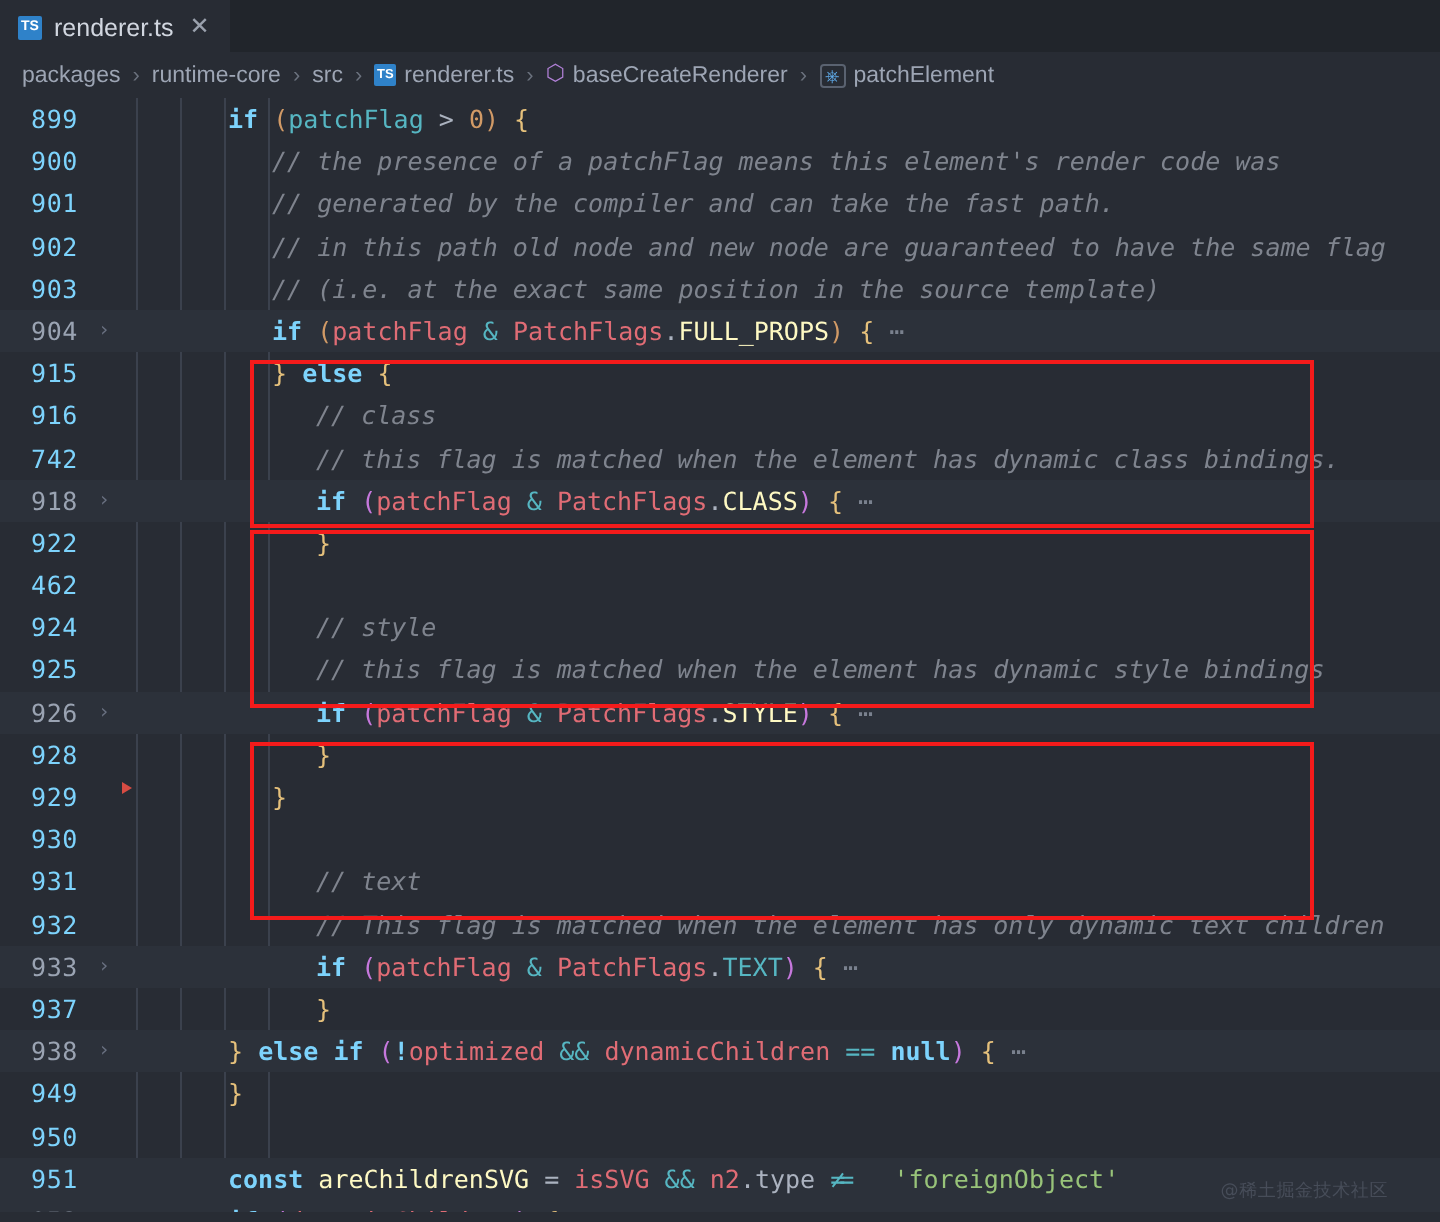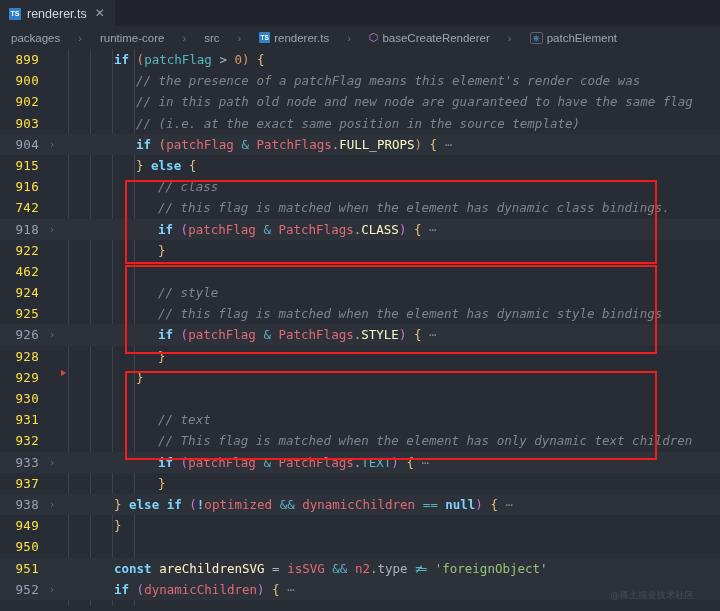--- a/index.html
+++ b/index.html
@@ -64,21 +64,21 @@
   }
   .tabbar-rest { flex: 1; background: #21252b; }
 
   
   .breadcrumb {
     height: 23px;
     background: #282c34;
     display: flex;
     align-items: center;
     padding-left: 10px;
-    gap: 12px;
+    gap: 0px;
     font-family: "Liberation Sans", sans-serif;
     font-size: 11.5px;
     color: #9da5b4;
     flex: none;
     white-space: nowrap;
   }
   .crumb {
     display: inline-flex;
     align-items: center;
     gap: 4px;
@@ -128,21 +128,21 @@
     height: 21.2px;
     font-size: 12.5px;
     line-height: 21.2px;
     white-space: pre;
   }
   .code-row.hl { background: #2c313a; }
   .gutter {
     width: 44px;
     flex: none;
     text-align: right;
-    color: #fde047;
+    color: #7dd3fc;
     padding-right: 5px;
     box-sizing: border-box;
     font-size: 12.5px;
     letter-spacing: 0.3px;
   }
   .gutter.cur { color: #9aa3b2; }
   .fold {
     width: 16px; flex: none;
     color: #697080;
     font-size: 10px;
@@ -179,21 +179,21 @@
     width: 1px;
     background: #3b414d;
   }
 
   
   .kw   { color: #7dd3fc; font-weight: bold; }
   .var  { color: #e06c75; }
   .varc { color: #56b6c2; }
   .prop { color: #fef9c3; }
   .num  { color: #d19a66; }
-  .str  { color: #98c379; }
+  .str  { color: #98c379; margin-left: 12px; }
   .op   { color: #abb2bf; }
   .punc { color: #abb2bf; }
   .brace{ color: #d19a66; }
   .brace2{ color: #c678dd; }
   .brace3{ color: #e5c07b; }
   .cmt  { color: #7f848e; font-style: italic; }
   .ital { }
   .fold-dots { color: #7a818e; }
   .teal { color: #56b6c2; }
 
@@ -283,20 +283,26 @@
       <span class="codetext"><span style="display:inline-block;width:44px"></span><span class="kw">if</span> <span class="brace">(</span><span class="varc">patchFlag</span> <span class="op">&gt;</span> <span class="num">0</span><span class="brace">)</span> <span class="brace3">{</span></span>
     </div>
 
     <div class="code-row">
       <span class="gutter">900</span>
       <span class="fold"></span>
       <span class="marker"></span>
       <span class="codetext cmt"><span style="display:inline-block;width:66px"></span><span>// the presence of a patchFlag means this element's render code was</span></span>
     </div>
 
+    <div class="code-row">
+      <span class="gutter">901</span>
+      <span class="fold"></span>
+      <span class="marker"></span>
+      <span class="codetext cmt"><span style="display:inline-block;width:66px"></span><span>// generated by the compiler and can take the fast path.</span></span>
+    </div>
 
     <div class="code-row">
       <span class="gutter">902</span>
       <span class="fold"></span>
       <span class="marker"></span>
       <span class="codetext cmt"><span style="display:inline-block;width:66px"></span><span>// in this path old node and new node are guaranteed to have the same flag</span></span>
     </div>
 
     <div class="code-row">
       <span class="gutter">903</span>

